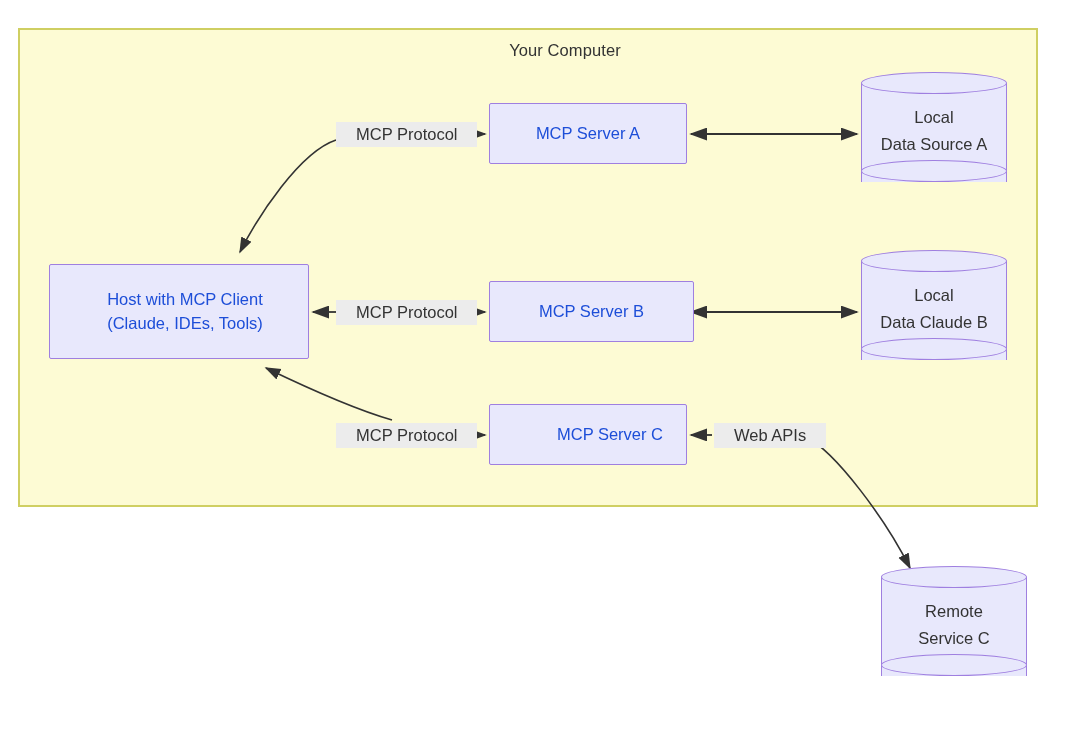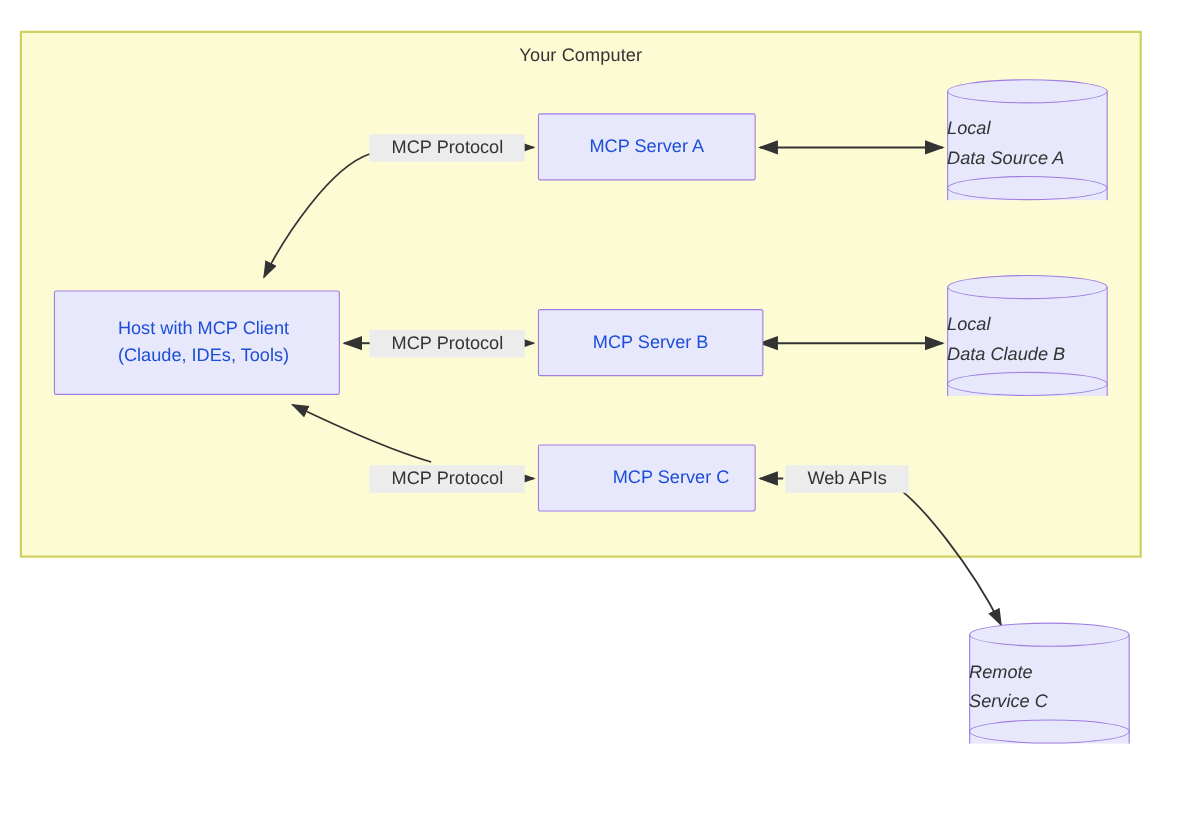--- a/index.html
+++ b/index.html
@@ -49,21 +49,21 @@
   }
   .container-title {
     position: absolute;
     left: 0;
     width: 100%;
     text-align: center;
     font-size: 16.5px;
     color: #333333;
     letter-spacing: 0.1px;
   }
-  #computer-title { top: 11px; }
+  #computer-title { top: 11px; margin-left: 37px; }
   #internet-title { top: 9px; }
 
   
   .node-rect {
     position: absolute;
     background: #e8e8fc;
     border: 1.6px solid #9f7fe0;
     border-radius: 2px;
     box-sizing: border-box;
     display: flex;
@@ -139,25 +139,25 @@
     background: #e8e8fc;
     border: 1.6px solid #9f7fe0;
     border-radius: 50%;
     box-sizing: border-box;
   }
   .cyl-label {
     position: absolute;
     left: 0;
     top: 32px;
     width: 146px;
+    text-align: center;
     font-size: 16.5px;
     color: #333333;
     line-height: 1.65;
     z-index: 3;
-    font-style: italic;
   }
   #node-data-a { left: 861px; top: 72px; }
   #node-data-b { left: 861px; top: 250px; }
   #node-remote-c { left: 881px; top: 566px; }
 
   
   .edge-label {
     position: absolute;
     background: #ececec;
     font-size: 16.5px;

